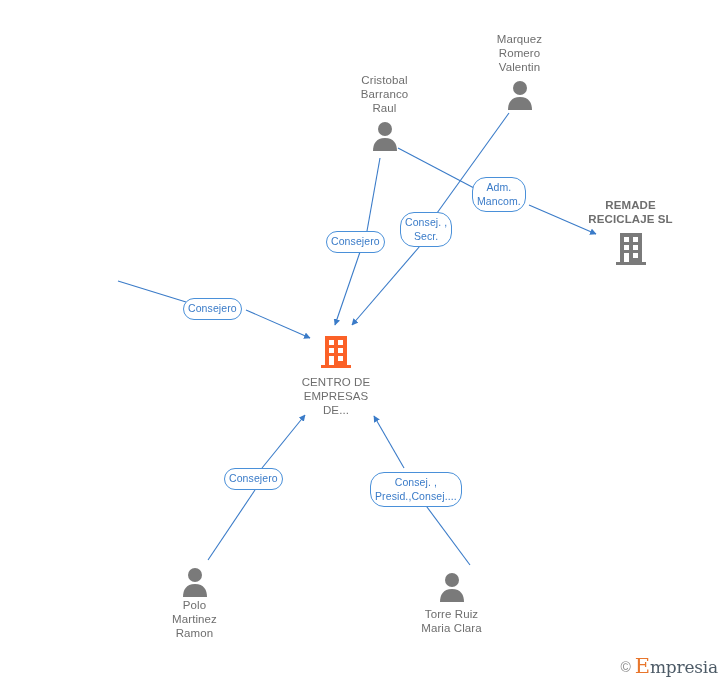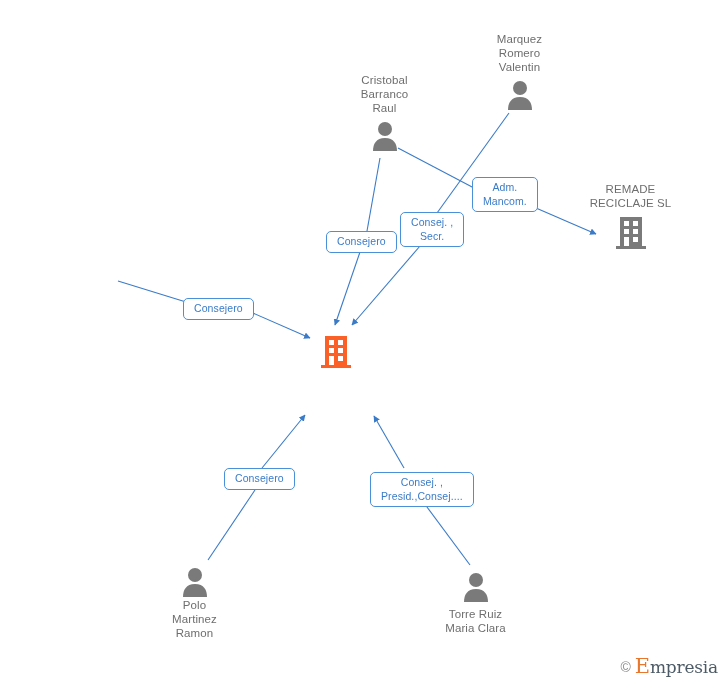--- a/index.html
+++ b/index.html
@@ -16,22 +16,22 @@
   .node-label{
     color:#6e6e6e;font-size:11.5px;line-height:14px;white-space:pre-line;
     letter-spacing:0.1px;
   }
   .person-icon{display:block;margin:0 auto;}
   .building-icon{display:block;margin:0 auto;}
 
   
   .badge{
     position:absolute;background:#ffffff;border:1.4px solid #4a90d9;
-    border-radius:5px;color:#3a7bc8;font-size:10.5px;line-height:13.5px;
-    text-align:center;white-space:pre-line;padding:3px 10px;
+    border-radius:14px;color:#3a7bc8;font-size:10.5px;line-height:13.5px;
+    text-align:center;white-space:pre-line;padding:3px 4px;
     box-sizing:border-box;letter-spacing:0.1px;
   }
 
   
   .watermark{
     position:absolute;right:10px;bottom:8px;display:flex;align-items:center;gap:4px;
   }
   .wm-c{color:#8b8b8b;font-size:14px;line-height:1;}
   .wm-word{font-family:"DejaVu Serif", serif;font-size:17px;
            line-height:1;color:#4c5a66;letter-spacing:-0.2px;}
@@ -72,23 +72,26 @@
     <svg class="building-icon" width="32" height="36" viewBox="0 0 32 36">
       <rect x="5" y="2" width="22" height="30" fill="#fb6127"></rect>
       <rect x="1" y="31" width="30" height="3" fill="#fb6127"></rect>
       <rect x="9" y="6" width="5" height="5" fill="#ffffff"></rect>
       <rect x="18" y="6" width="5" height="5" fill="#ffffff"></rect>
       <rect x="9" y="14" width="5" height="5" fill="#ffffff"></rect>
       <rect x="18" y="14" width="5" height="5" fill="#ffffff"></rect>
       <rect x="9" y="22" width="5" height="9" fill="#ffffff"></rect>
       <rect x="18" y="22" width="5" height="5" fill="#ffffff"></rect>
     </svg>
+    <div class="node-label" style="margin-top:5px;">CENTRO DE
+EMPRESAS
+DE...</div>
   </div>
 
-  <div class="node" style="left:568px;top:182px;width:125px;">
+  <div class="node" style="left:568px;top:198px;width:125px;font-weight:bold;">
     <div class="node-label">REMADE
 RECICLAJE SL</div>
     <svg class="building-icon" width="32" height="36" viewBox="0 0 32 36" style="margin-top:5px;">
       <rect x="5" y="2" width="22" height="30" fill="#7a7a7a"></rect>
       <rect x="1" y="31" width="30" height="3" fill="#7a7a7a"></rect>
       <rect x="9" y="6" width="5" height="5" fill="#ffffff"></rect>
       <rect x="18" y="6" width="5" height="5" fill="#ffffff"></rect>
       <rect x="9" y="14" width="5" height="5" fill="#ffffff"></rect>
       <rect x="18" y="14" width="5" height="5" fill="#ffffff"></rect>
       <rect x="9" y="22" width="5" height="9" fill="#ffffff"></rect>
@@ -120,21 +123,21 @@
   <div class="node" style="left:137px;top:567px;width:115px;">
     <svg class="person-icon" width="28" height="30" viewBox="0 0 28 30">
       <circle cx="14" cy="8" r="7" fill="#7a7a7a"></circle>
       <path d="M14 17 C5 17 2 23 2 30 L26 30 C26 23 23 17 14 17 Z" fill="#7a7a7a"></path>
     </svg>
     <div class="node-label" style="margin-top:1px;">Polo
 Martinez
 Ramon</div>
   </div>
 
-  <div class="node" style="left:418px;top:572px;width:115px;">
+  <div class="node" style="left:394px;top:572px;width:115px;">
     <svg class="person-icon" width="28" height="30" viewBox="0 0 28 30">
       <circle cx="14" cy="8" r="7" fill="#7a7a7a"></circle>
       <path d="M14 17 C5 17 2 23 2 30 L26 30 C26 23 23 17 14 17 Z" fill="#7a7a7a"></path>
     </svg>
     <div class="node-label" style="margin-top:5px;">Torre Ruiz
 Maria Clara</div>
   </div>
 
   <div class="badge" style="left:183px;top:298px;">Consejero</div>
 

